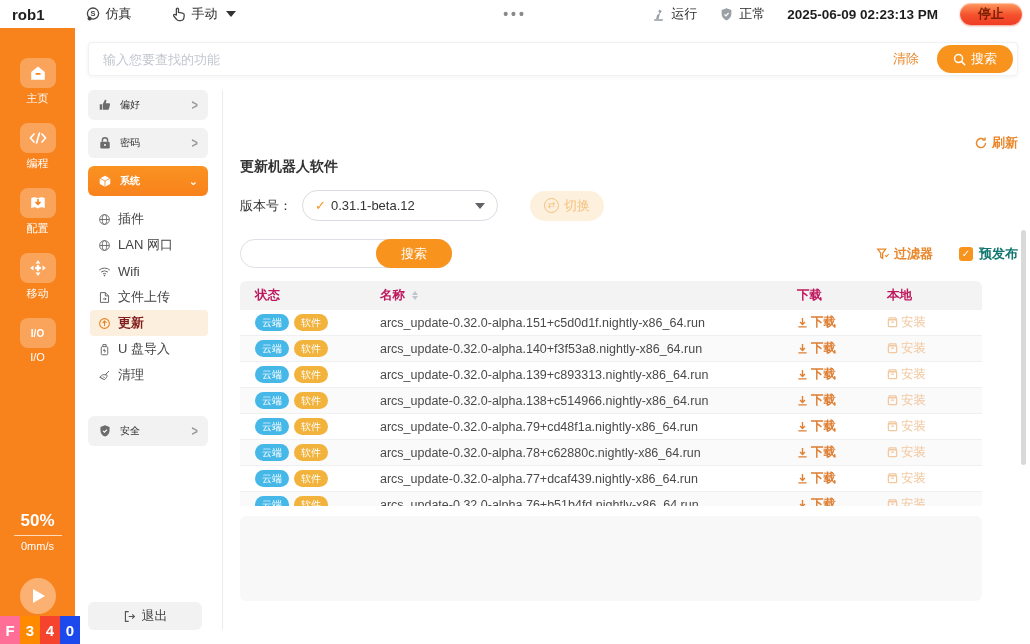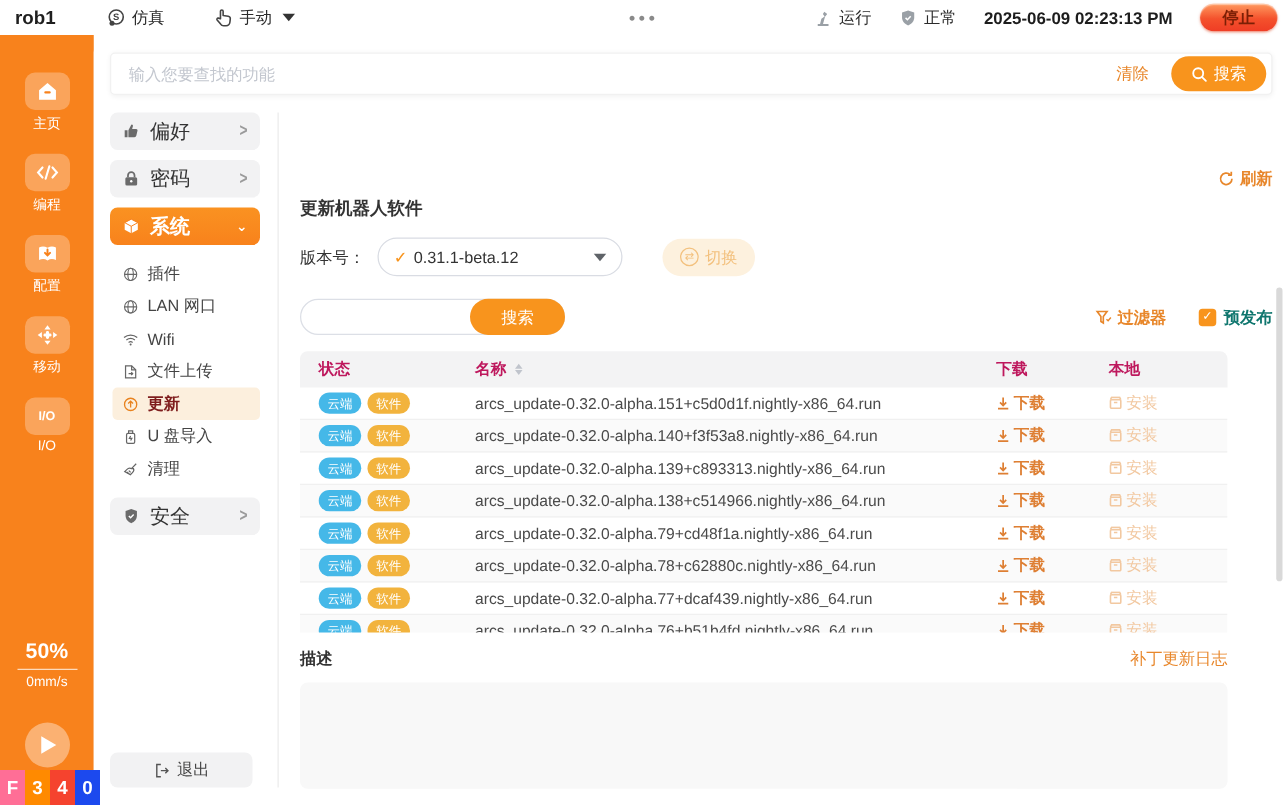--- a/index.html
+++ b/index.html
@@ -51,21 +51,21 @@
   .search-input::placeholder { color:#c3c7cf; }
   .clear-link { color:#e8872b; font-size:13px; margin:0 18px 0 10px; cursor:pointer; white-space:nowrap; }
   .search-btn { height:28px; border:none; border-radius:14px; background:#f8941d; color:#fff;
     font-size:13px; padding:0 16px; display:flex; align-items:center; gap:5px; cursor:pointer; }
 
   
   .menu-col { position:absolute; left:13px; top:62px; width:120px; bottom:0; }
   .menu-divider { position:absolute; left:147px; top:62px; bottom:14px; width:1px; background:#ececec; }
   .grp-btn { width:120px; height:30px; background:#f2f2f3; border-radius:6px; display:flex; align-items:center;
     padding:0 10px; margin-bottom:8px; cursor:pointer; }
-  .grp-btn .g-label { font-size:16px; color:#333; margin-left:8px;font-family:Liberation Serif, serif; }
+  .grp-btn .g-label { font-size:10px; color:#333; margin-left:8px;font-family:Liberation Serif, serif; }
   .grp-btn .chev { margin-left:auto; color:#9a9a9a; font-size:11px; font-weight:bold; transform:scaleY(1.3); }
   .grp-btn.active { background:linear-gradient(180deg,#fa9221,#f8821c); }
   .grp-btn.active .g-label { color:#fff; font-weight:bold; }
   .grp-btn.active .chev { color:#fff; transform:none; }
   .submenu { padding:2px 0 4px 2px; }
   .sub-item { display:flex; align-items:center; gap:7px; height:26px; font-size:13px; color:#444;
     padding:0 8px; border-radius:4px; cursor:pointer; }
   .sub-item.active { background:#fcefdd; color:#7f1d1d; font-weight:bold; }
   .logout-btn { position:absolute; bottom:14px; left:0; width:114px; height:28px; background:#f2f2f3;
     border:none; border-radius:6px; font-size:13px; color:#444; display:flex; align-items:center;
@@ -358,21 +358,21 @@
         <span>
           <svg class="ic" width="13" height="13" viewBox="0 0 16 16" fill="none" stroke="#666" stroke-width="1.2">
               <path d="M13.5 2.5L8.8 7.2M8.8 7.2c-1.6-.6-3.4-.2-4.6 1l-2 2 5.6 3 2-2c1.2-1.2 1.6-3 1-4z"></path>
               <path d="M4.4 10.6l1.4 1.4M6.2 9.2l1.8 1.8"></path>
             </svg>
         </span>
         <span>清理</span>
       </div>
     </div>
 
-    <div class="grp-btn" style="margin-top:6px">
+    <div class="grp-btn" style="margin-top:24px">
       <span>
         <svg class="ic" width="14" height="14" viewBox="0 0 16 16">
             <path d="M8 1.4l5.2 1.9v4c0 3.3-2.1 5.8-5.2 7-3.1-1.2-5.2-3.7-5.2-7v-4L8 1.4z" fill="#6b6b6b"></path>
             <path d="M5.8 7.8l1.6 1.6 2.8-3" stroke="#fff" stroke-width="1.3" fill="none"></path>
           </svg>
       </span>
       <span class="g-label">安全</span>
       <span class="chev">&gt;</span>
     </div>
 
@@ -664,21 +664,17 @@
                   <rect x="1.5" y="3" width="9" height="7.5" rx="1"></rect>
                   <path d="M1.5 3l1-2h7l1 2M4.5 5.5h3"></path>
                 </svg>
                 <span>安装</span>
               </span>
             </div>
         </div>
       </div>
     </div>
 
-    <div class="desc-row">
-      <span class="desc-label">描述</span>
-      <span class="patch-link">补丁更新日志</span>
-    </div>
     <div class="desc-box"></div>
   </div>
 
   <div class="scrollbar"></div>
 </div>
 
 </body></html>

